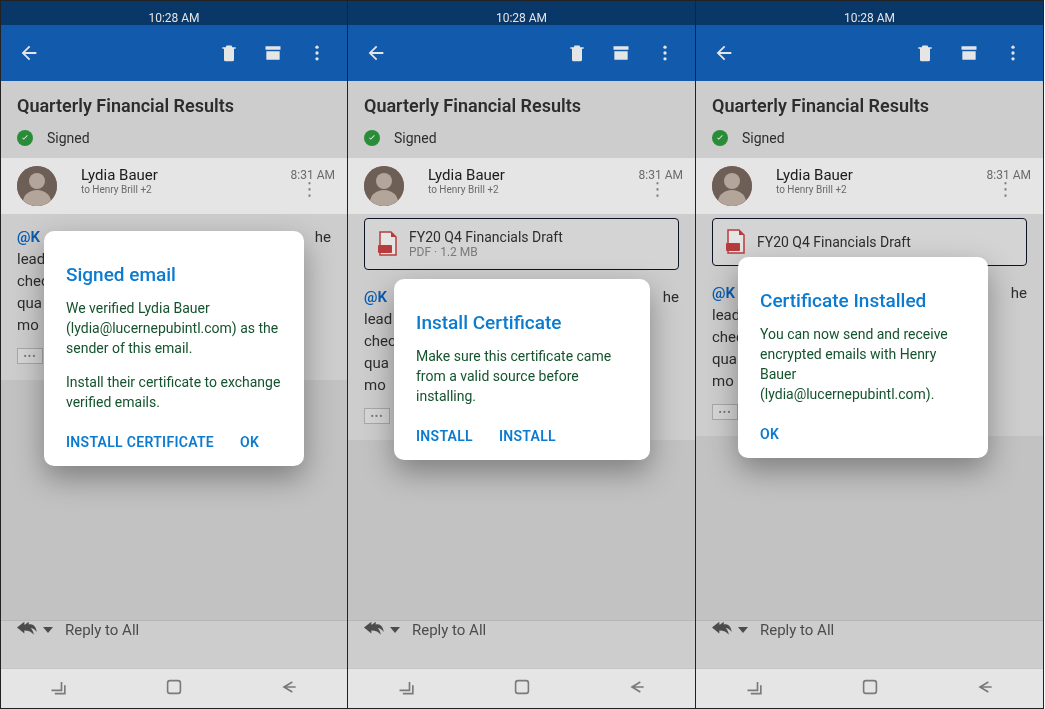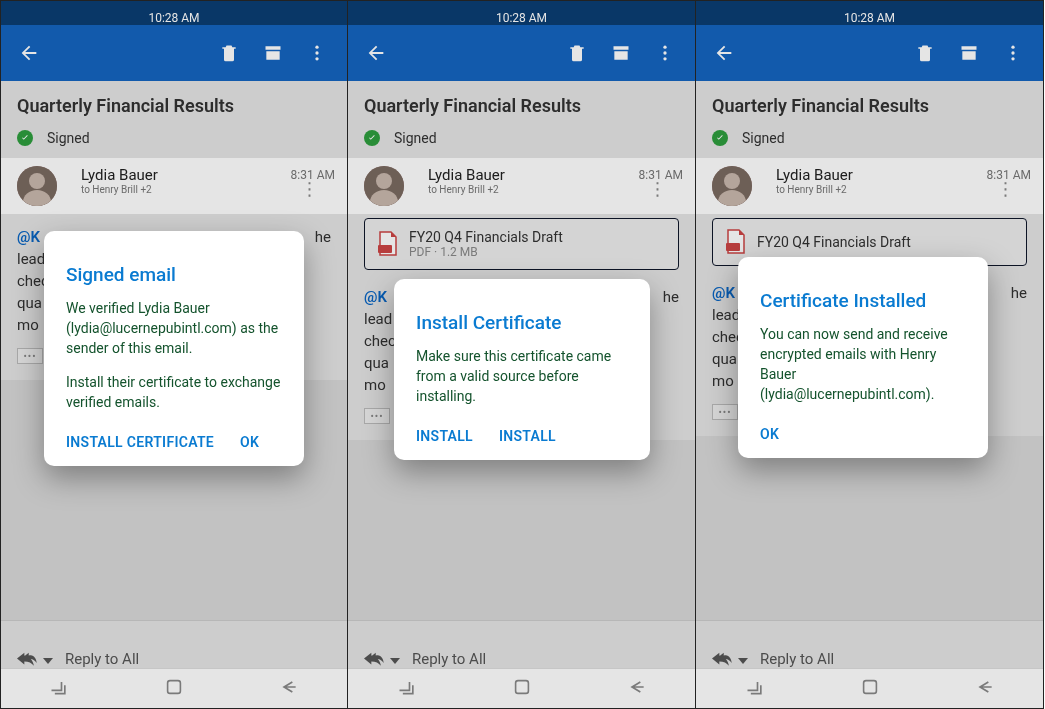--- a/index.html
+++ b/index.html
@@ -47,21 +47,21 @@
   .body .mention { color:#0a66c5; font-weight:600; }
   .body-ellipsis { padding: 0 16px 16px 16px; background:#e5e5e5; }
   .ellipsis-box { width:26px; height:16px; border:1px solid #bbb; background:#efefef; display:flex; align-items:center; justify-content:center; color:#888; font-size:10px; letter-spacing:1px;}
 
   
   .gap { background:#d9d9d9; flex:1; }
 
   .column { display:flex; flex-direction:column; height:100%; }
 
   
-  .replybar { height:48px; background:#e5e5e5; border-top:1px solid #ccc; display:flex; align-items:flex-end; padding:0 16px; gap:12px; color:#555; font-size:15px; }
+  .replybar { height:48px; background:#e5e5e5; border-top:1px solid #ccc; display:flex; align-items:flex-start; padding:0 16px; gap:12px; color:#555; font-size:15px; }
   .replyicon { display:flex; align-items:center; gap:4px; }
   .replyicon .tri { width:0; height:0; border-left:5px solid transparent; border-right:5px solid transparent; border-top:6px solid #555; margin-top:2px;}
 
   
   .navbar { height:40px; background:#fff; display:flex; align-items:center; justify-content:space-around; border-top:1px solid #ddd; }
   .navbar .nbtn { color:#888; }
 
   
   .scrim { position:absolute; inset:0; background:rgba(0,0,0,0.10); }
 

